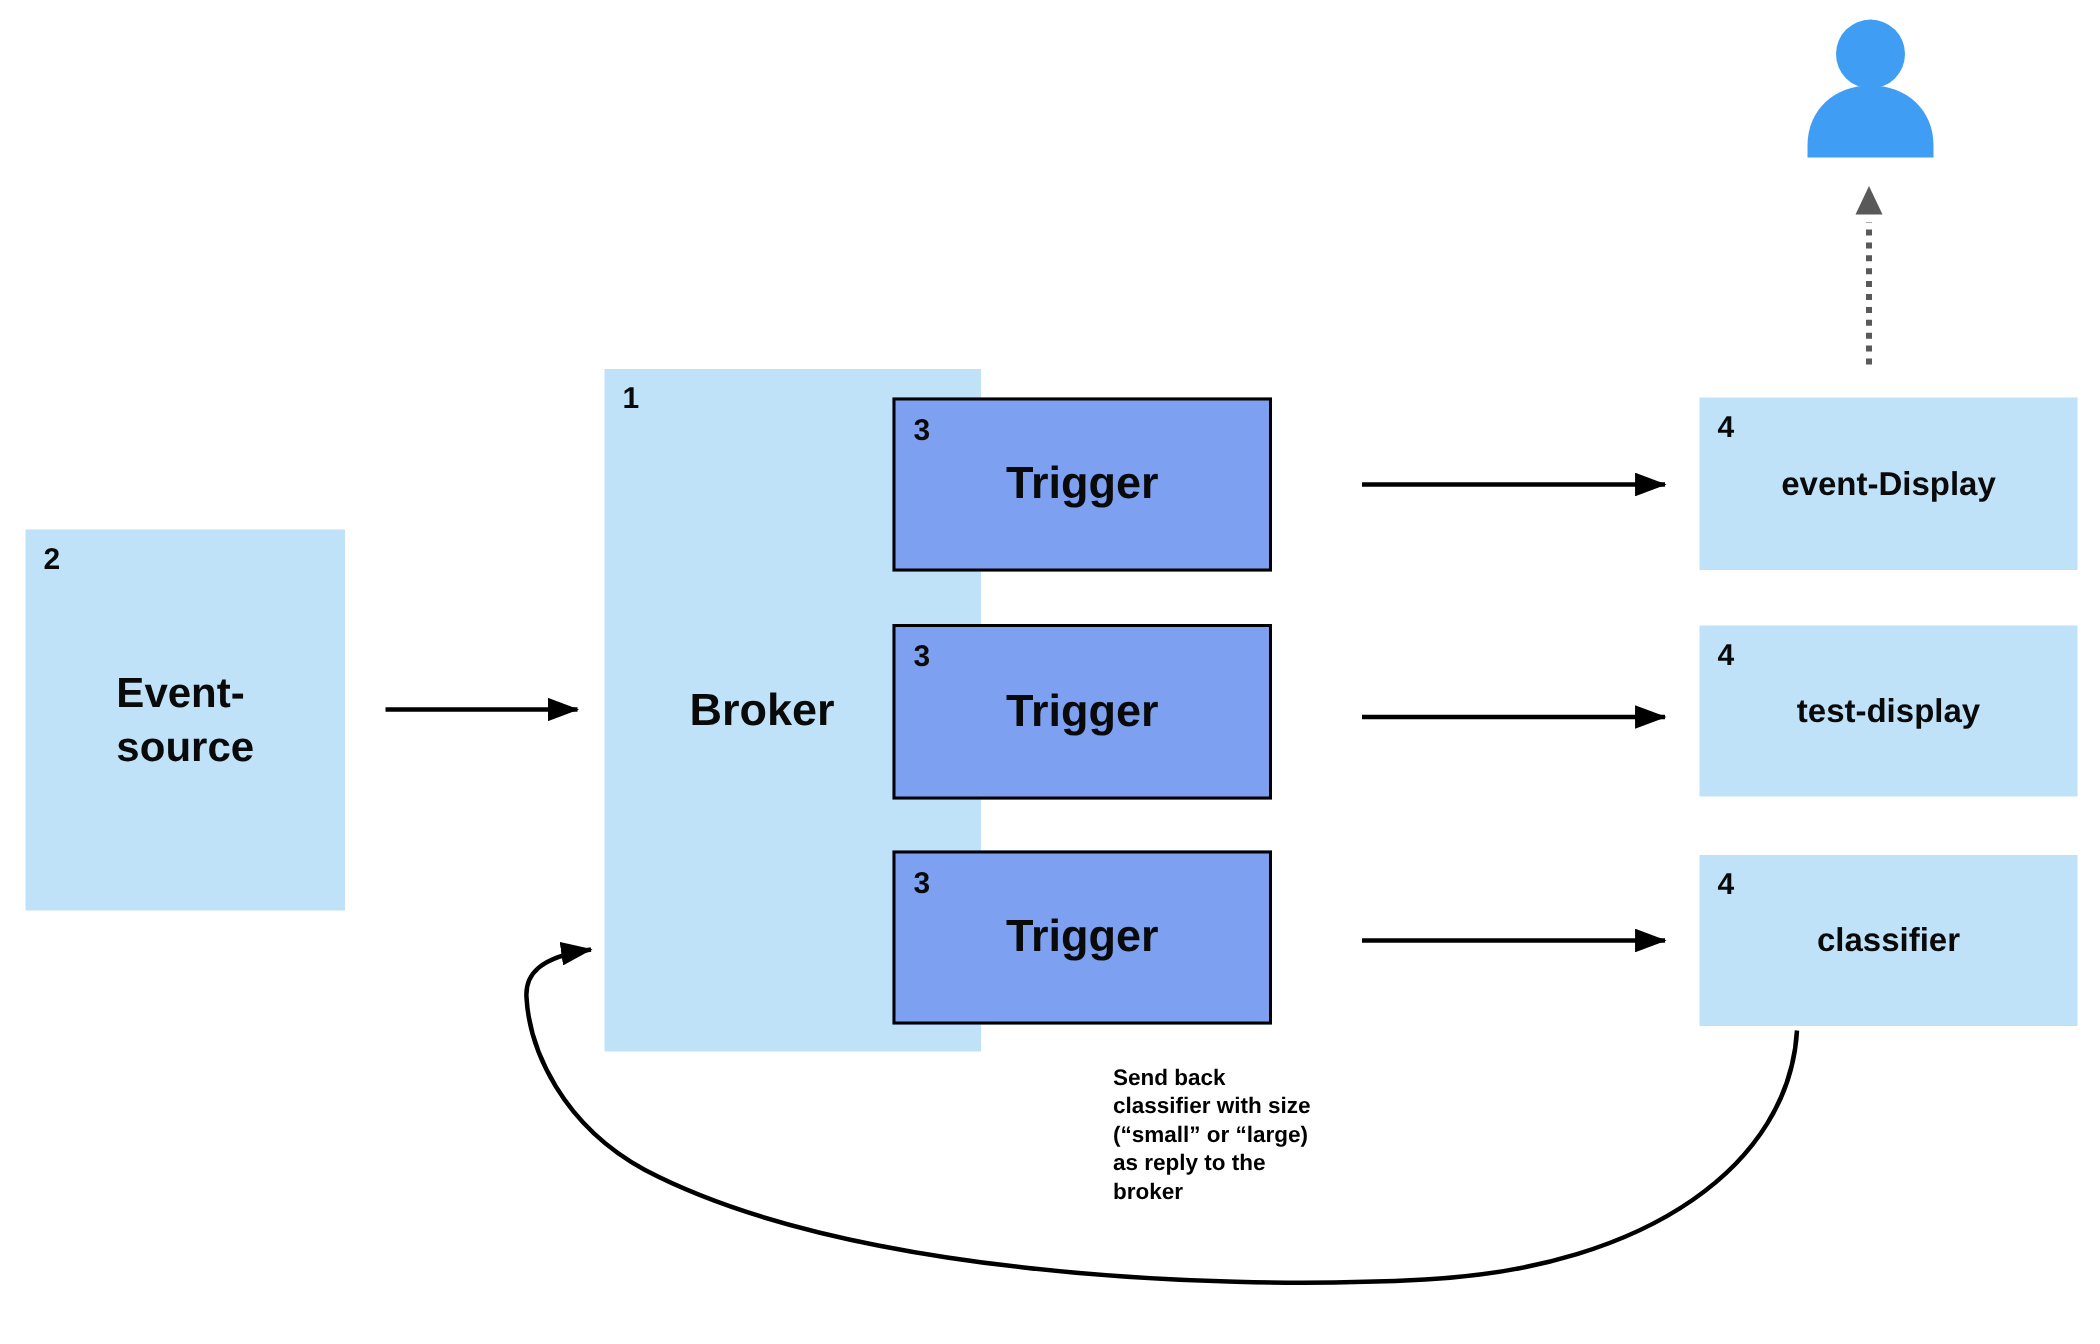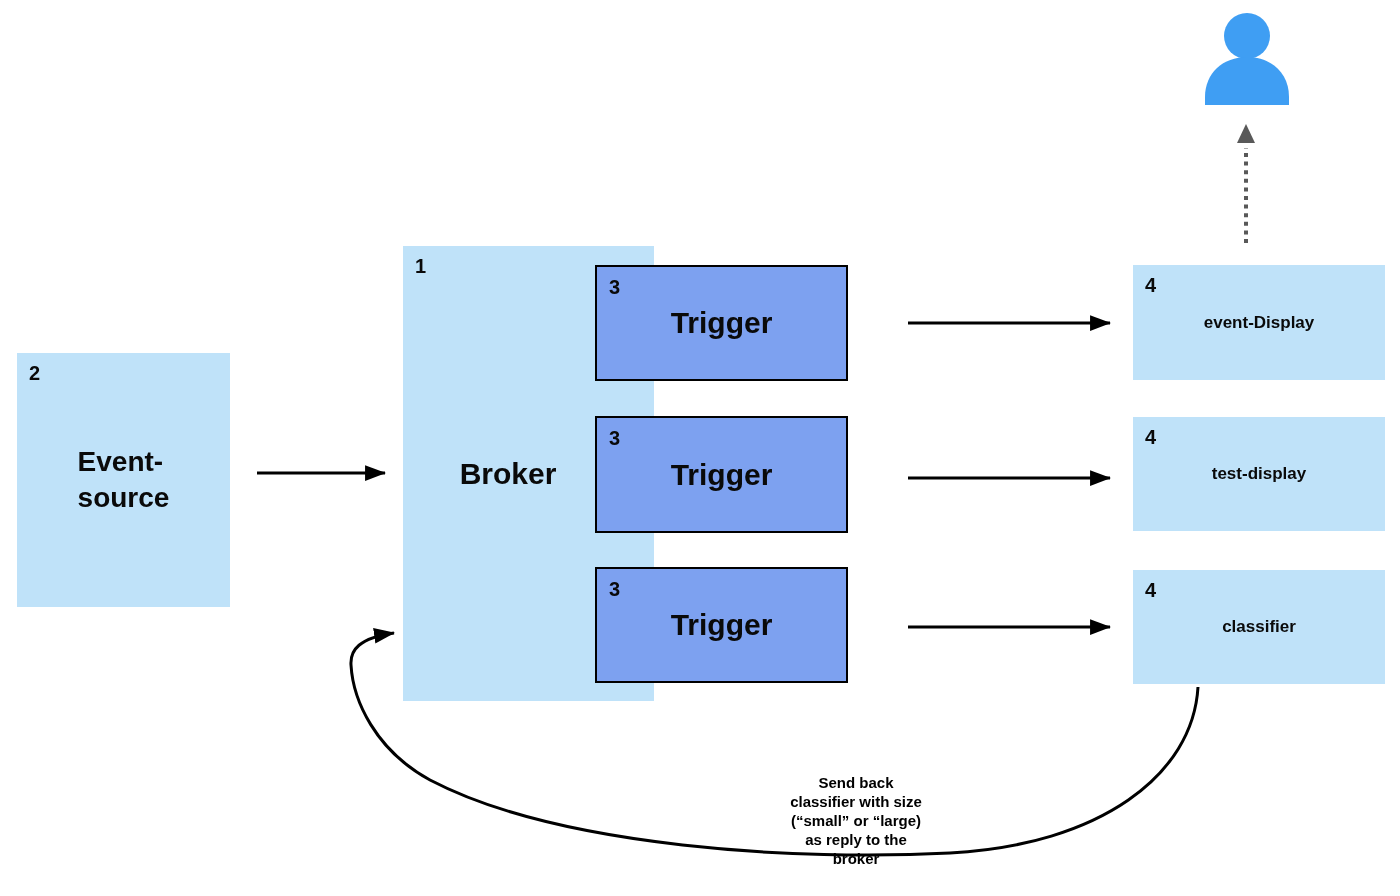--- a/index.html
+++ b/index.html
@@ -13,34 +13,34 @@
   .num{
     position:absolute;top:9px;left:12px;
     font-size:20px;font-weight:700;line-height:22px;color:#0a0a0a;
   }
   .box-label{
     position:absolute;inset:0;display:flex;align-items:center;justify-content:center;
     text-align:left;white-space:pre-line;
   }
   .label-xl{font-size:30px;font-weight:600;line-height:36px;}
   .label-lg{font-size:28px;font-weight:600;line-height:36px;}
-  .label-sm{font-size:17px;font-weight:600;}
+  .label-sm{font-size:22px;font-weight:600;}
   
   .event-source{left:17px;top:353px;width:213px;height:254px;}
   .broker{left:403px;top:246px;width:251px;height:455px;}
   .broker .box-label{left:0;width:210px;}
   .trigger-1{left:595px;top:265px;width:253px;height:116px;}
   .trigger-2{left:595px;top:416px;width:253px;height:117px;}
   .trigger-3{left:595px;top:567px;width:253px;height:116px;}
   .service-1{left:1133px;top:265px;width:252px;height:115px;}
   .service-2{left:1133px;top:417px;width:252px;height:114px;}
   .service-3{left:1133px;top:570px;width:252px;height:114px;}
   .note{
-    position:absolute;left:742px;top:773px;width:228px;
-    font-size:15px;font-weight:700;line-height:19px;text-align:center;
+    position:absolute;left:742px;top:709px;width:228px;
+    font-size:15px;font-weight:700;line-height:19px;
     white-space:pre-line;color:#000;
   }
   .overlay{position:absolute;left:0;top:0;pointer-events:none;}
   .stroke-line{stroke:var(--line-black,#000);stroke-width:3;fill:none;}
   .dotted{stroke:var(--dotted-gray,#595959);stroke-width:4;stroke-dasharray:4 4.6;fill:none;}
   .dotted-head{fill:var(--dotted-gray,#595959);}
   .person{fill:var(--person-blue,#3F9EF3);}
   .arrowhead{fill:var(--line-black,#000);}
 </style>
 </head>

